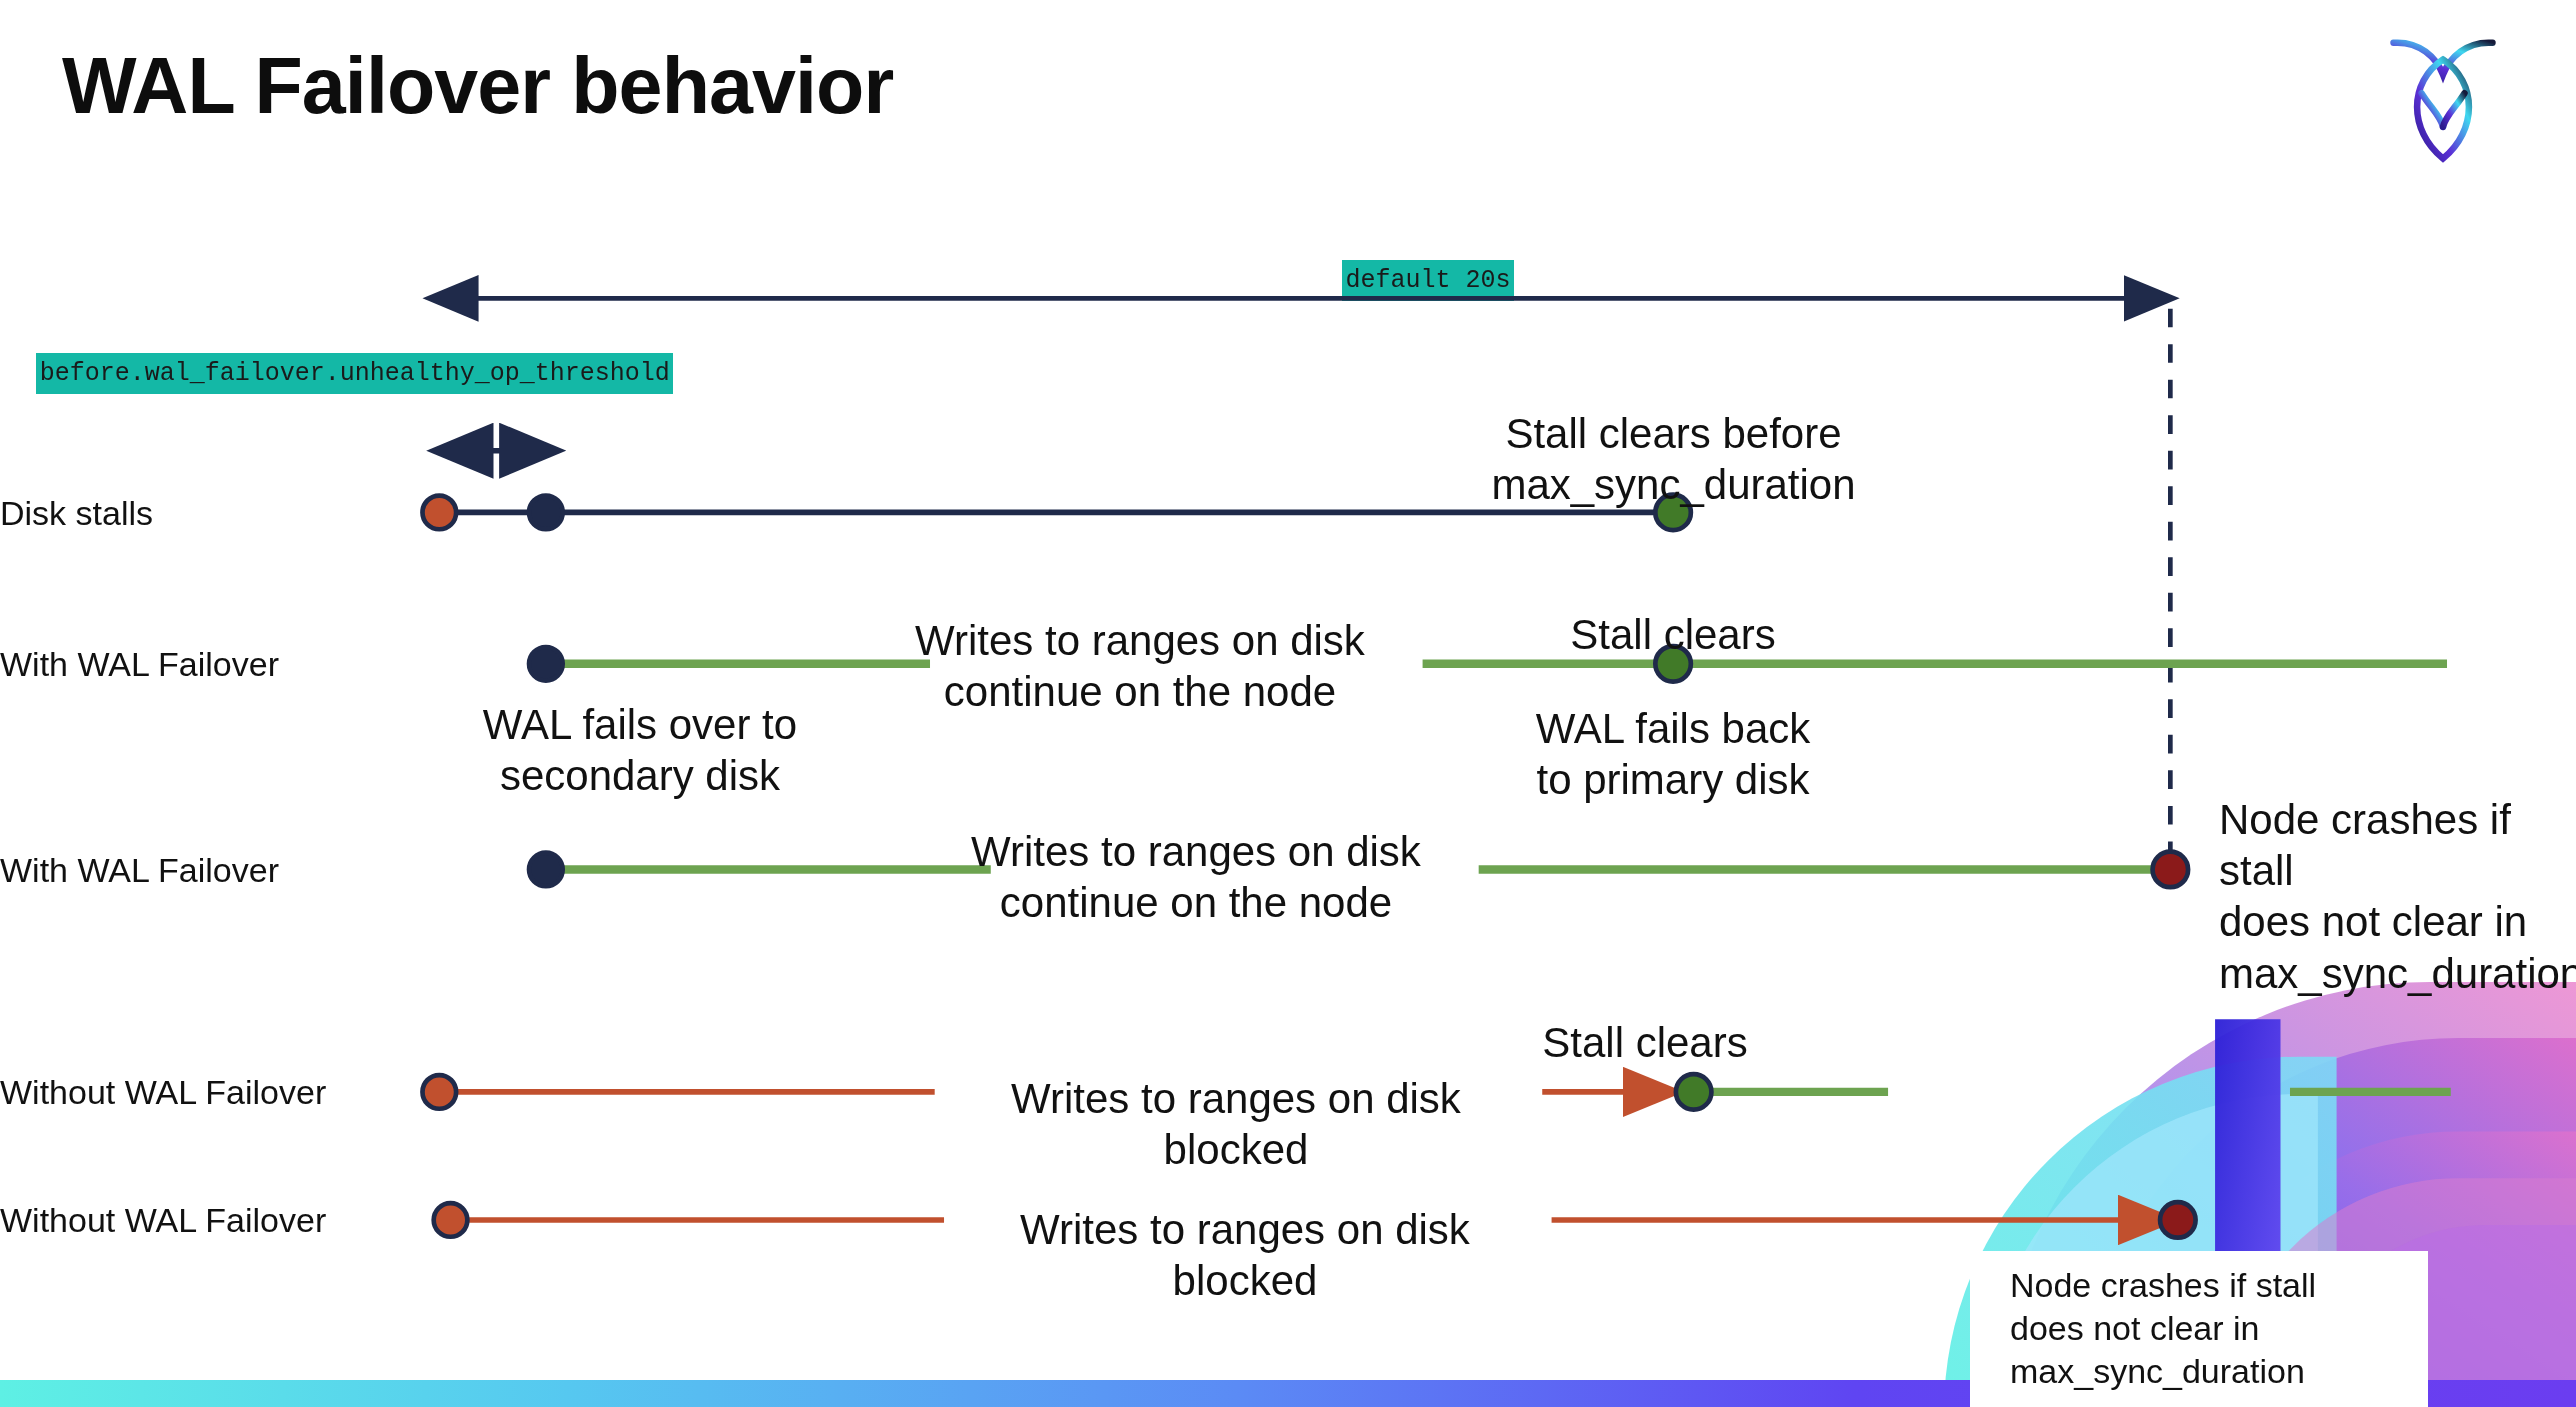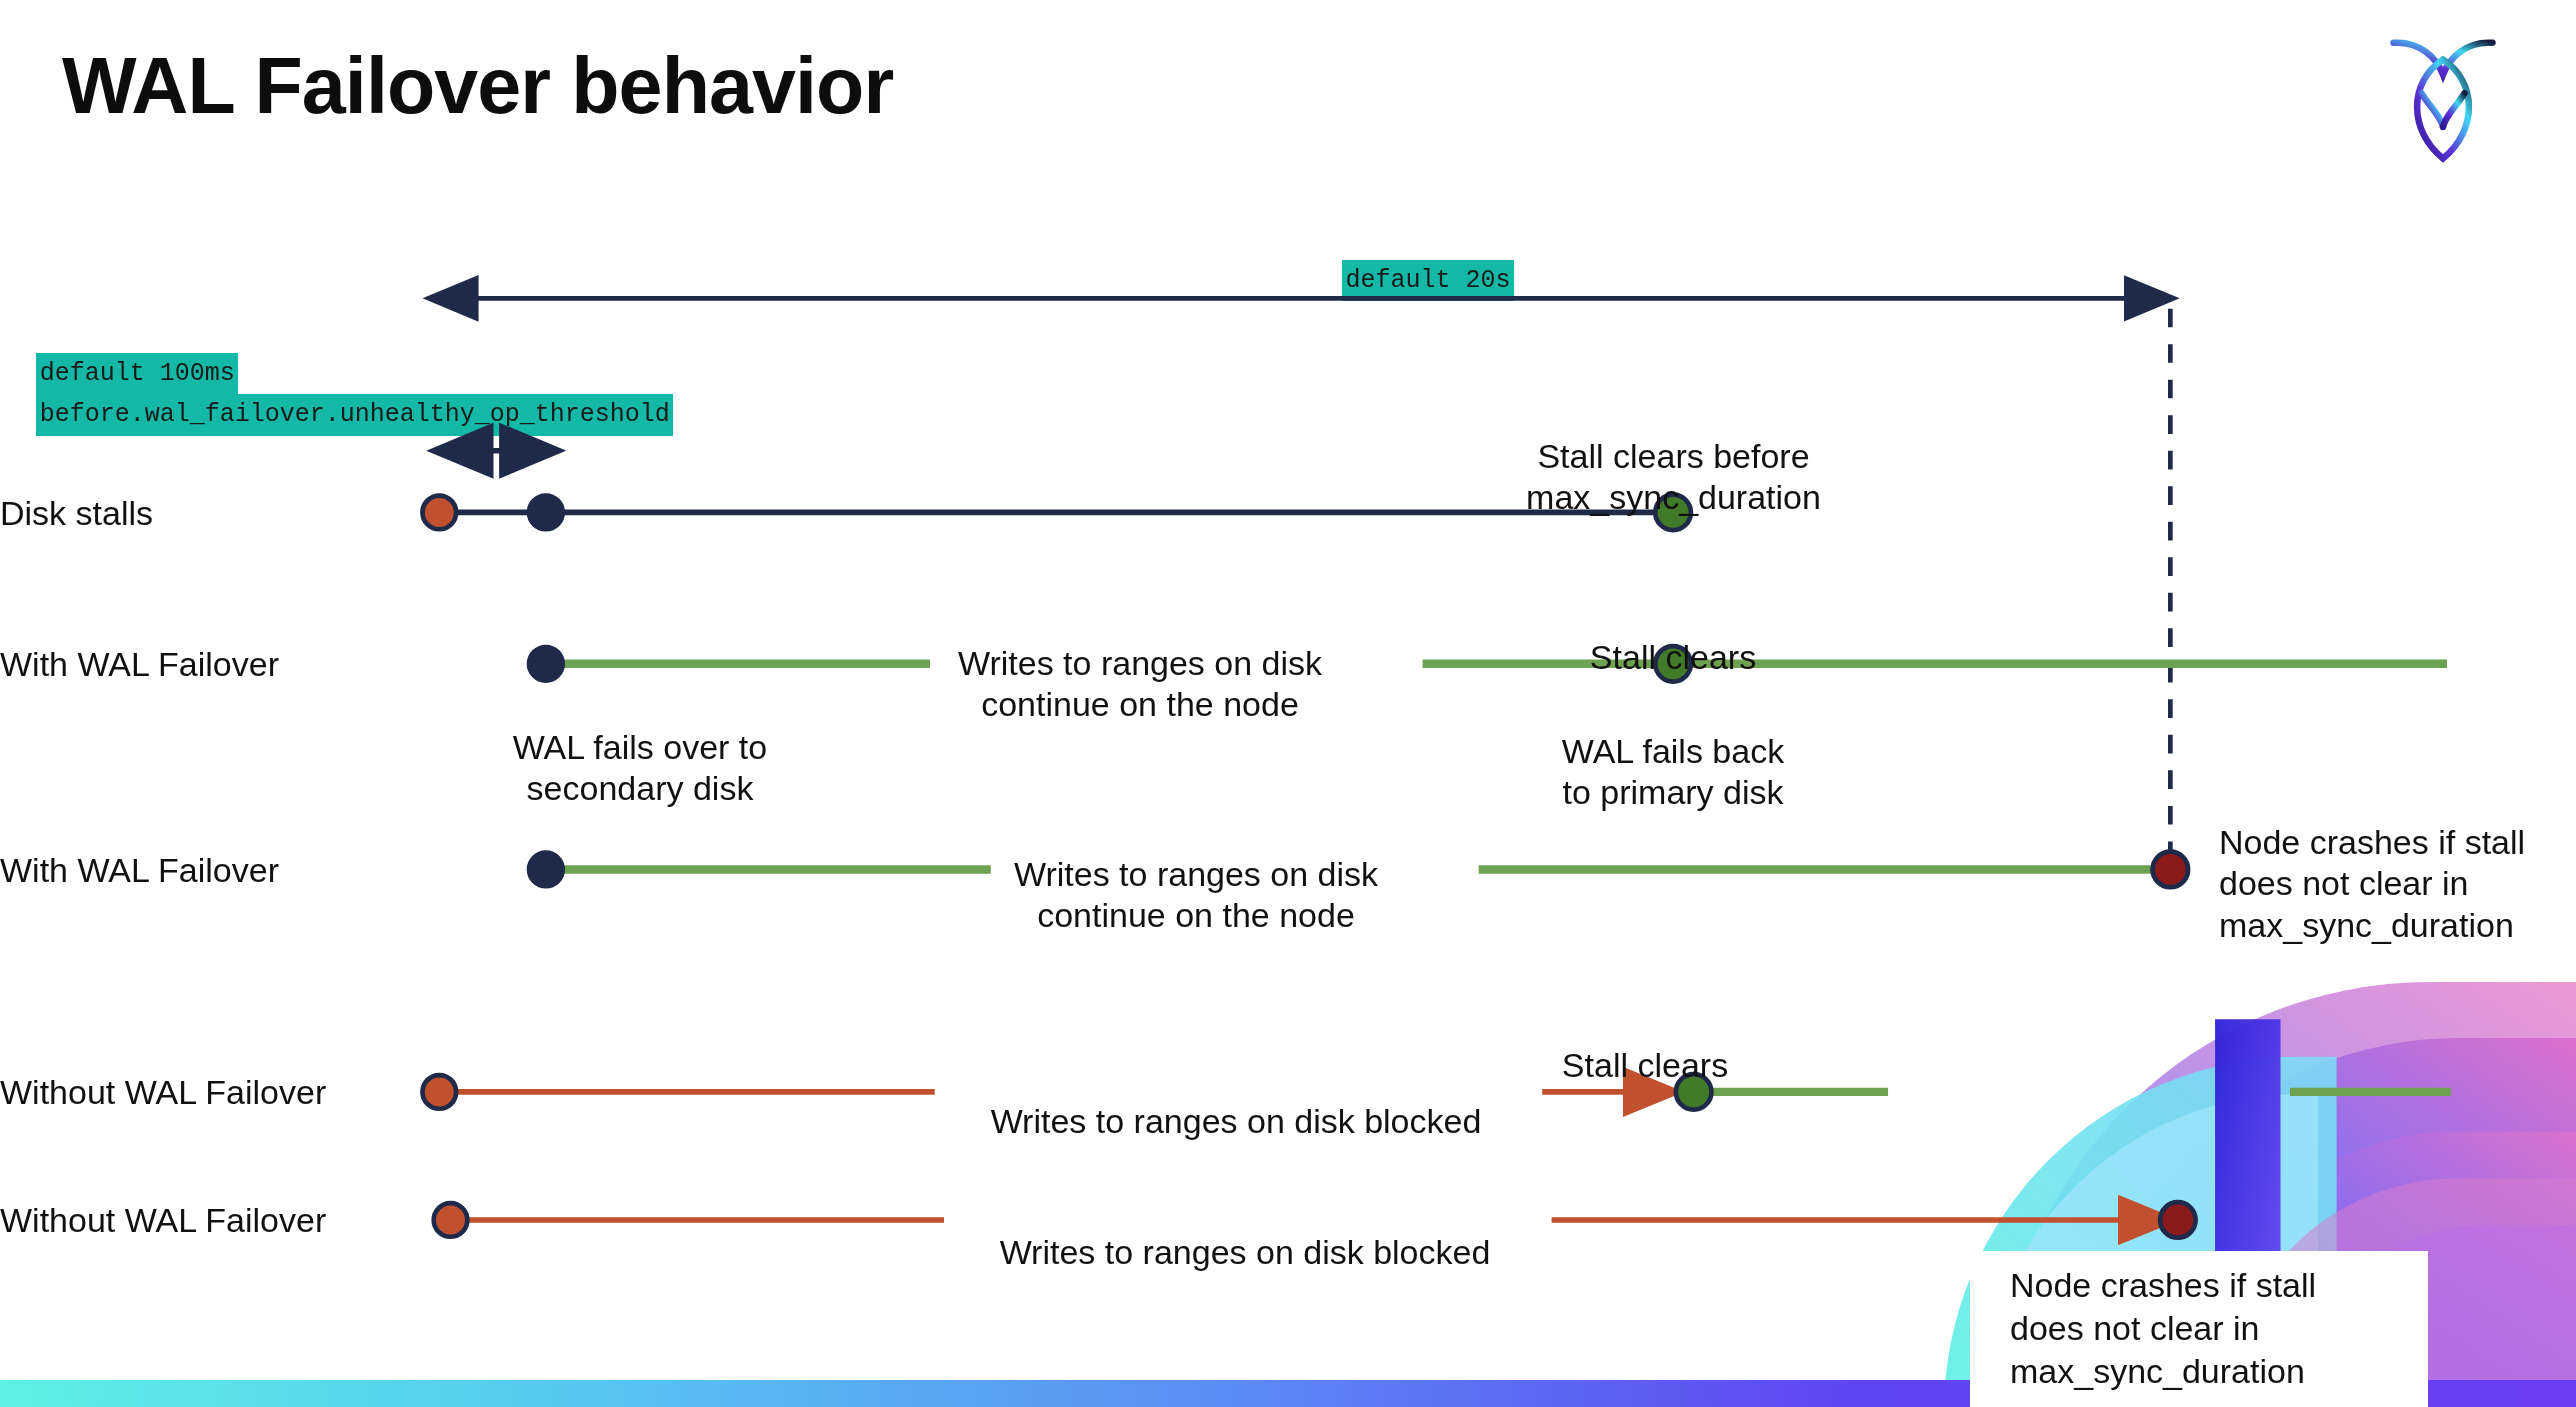--- a/index.html
+++ b/index.html
@@ -29,21 +29,21 @@
 
   
   .code-ann{position:absolute;font-family:"Liberation Mono",monospace;font-size:25px;
     color:#1a1a1a;line-height:1.5;white-space:nowrap;}
   .code-ann span{background:#14b8a6;padding:1.9px 3.7px;display:inline-block;}
 
   
   .row-label{position:absolute;font-size:34px;color:#111;white-space:nowrap;}
 
   
-  .cap{position:absolute;font-size:34px;color:#111;line-height:1.22;text-align:center;white-space:pre-line;margin-top:28px;}
+  .cap{position:absolute;font-size:42px;color:#111;line-height:1.22;text-align:center;white-space:pre-line;}
   .cap.left{text-align:left;}
 
   
   #callout-box{position:absolute;left:1970px;top:1251px;width:458px;height:157px;background:#ffffff;}
   #callout-text{position:absolute;left:2010px;top:1264px;font-size:34px;line-height:1.26;
     color:#111;white-space:pre-line;text-align:left;}
 </style>
 </head>
 <body>
 
@@ -110,21 +110,20 @@
     </svg>
   </div>
 
   <div id="title">WAL Failover behavior</div>
 
   <div class="code-ann" style="left:1138px;top:260px;text-align:center;width:580px;">
     <div><span>default 20s</span></div>
   </div>
 
   <div class="code-ann" style="left:36px;top:353px;">
-    <div><span>default 100ms</span></div>
     <div><span>before.wal_failover.unhealthy_op_threshold</span></div>
   </div>
 
   <svg id="wires" viewBox="0 0 2756 1506" xmlns="http://www.w3.org/2000/svg">
     <defs>
       <marker id="arrow-navy-end" markerWidth="12" markerHeight="10" refX="10" refY="5" orient="auto">
         <path d="M0,0 L12,5 L0,10 z" fill="#1f2a4a"></path>
       </marker>
       <marker id="arrow-navy-start" markerWidth="12" markerHeight="10" refX="2" refY="5" orient="auto">
         <path d="M12,0 L0,5 L12,10 z" fill="#1f2a4a"></path>

